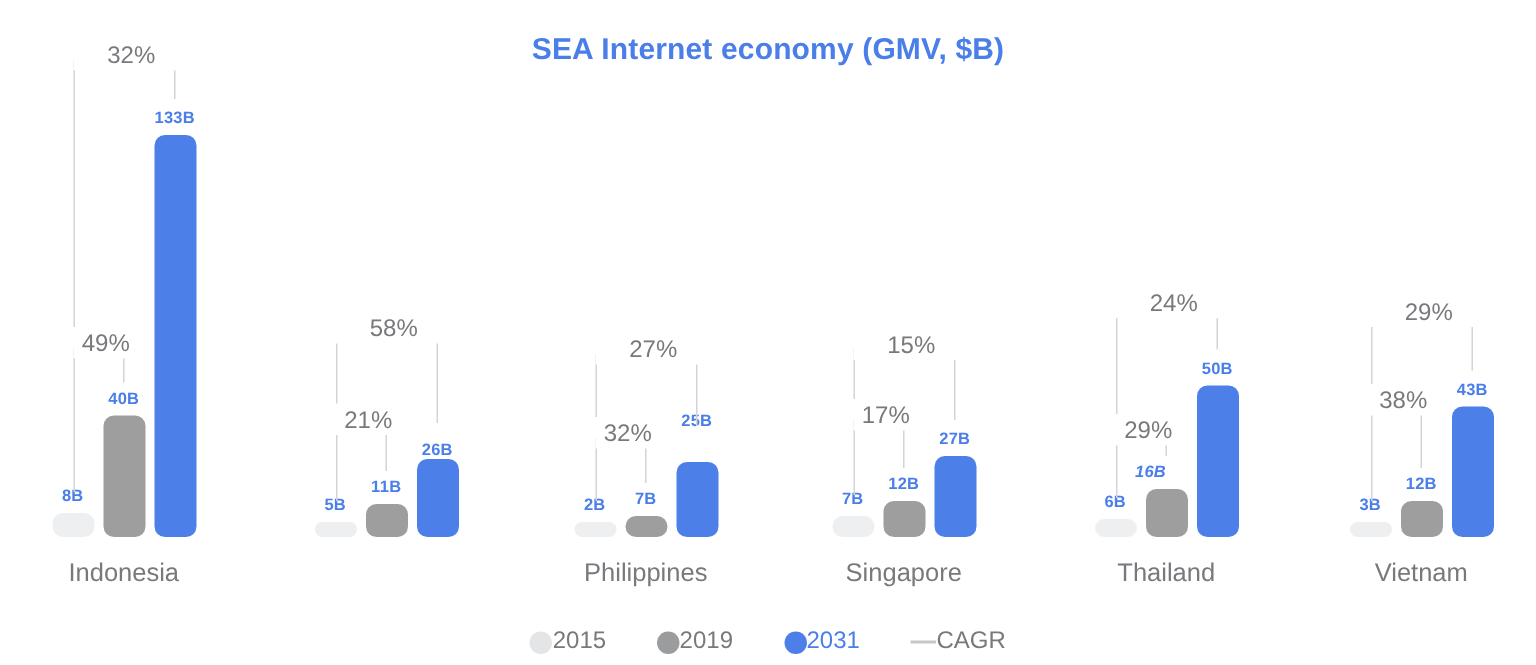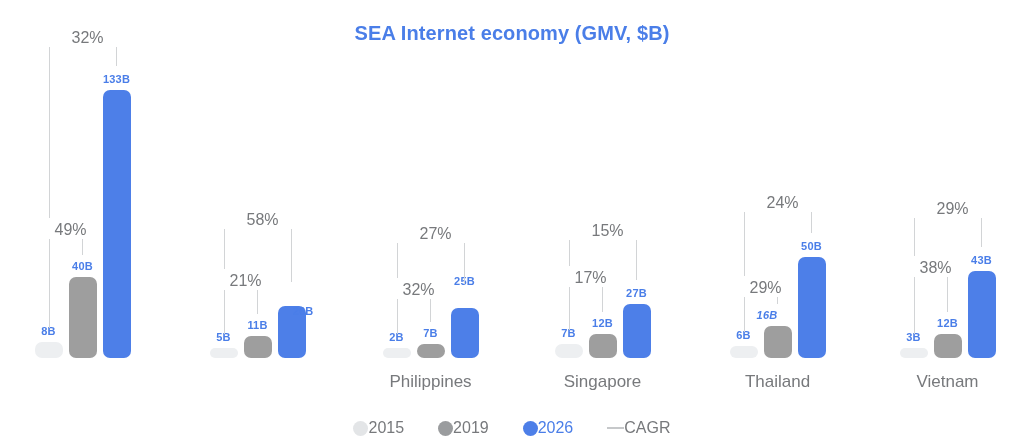--- a/index.html
+++ b/index.html
@@ -144,28 +144,29 @@
           <div class="bracket-leg" style="left: 0px; height: 95.8797px;"></div>
           <div class="bracket-leg" style="left: 33px; height: 23.3985px;"></div>
           <div class="bracket-text" style="left: 0px; width: 34px;">49%</div>
         </div>
         <div class="bracket" style="left: 38.5px; top: 40px; width: 68px;">
           <div class="bracket-line-h" style="left: 0px; width: 68px;"></div>
           <div class="bracket-leg" style="left: 0px; height: 178px;"></div>
           <div class="bracket-leg" style="left: 67px; height: 26px;"></div>
           <div class="bracket-text" style="left: 0px; width: 68px;">32%</div>
         </div>
+        <div class="cat-label">Indonesia</div>
       </div>
       <div class="group" style="left: 185px; width: 145px;">
         <div class="bar bar-2015" title="Malaysia 2015: 5B" style="left: 24.5px; width: 28px; height: 10.0752px; background: rgb(237, 239, 241);"></div>
         <div class="bar-label" style="left: 16.5px; width: 44px; bottom: 57.0752px;">5B</div>
         <div class="bar bar-2019" title="Malaysia 2019: 11B" style="left: 58.5px; width: 28px; height: 22.1654px; background: rgb(158, 158, 158);"></div>
         <div class="bar-label" style="left: 50.5px; width: 44px; bottom: 69.1654px;">11B</div>
         <div class="bar bar-2025" title="Malaysia 2025: 26B" style="left: 92.5px; width: 28px; height: 52.391px; background: rgb(77, 127, 232);"></div>
-        <div class="bar-label" style="left: 84.5px; width: 44px; bottom: 83px; text-align: right;">26B</div>
+        <div class="bar-label" style="left: 84.5px; width: 44px; bottom: 94px;">26B</div>
         <div class="bracket" style="left: 38.5px; top: 283px; width: 34px;">
           <div class="bracket-line-h" style="left: 0px; width: 34px;"></div>
           <div class="bracket-leg" style="left: 0px; height: 50.9248px;"></div>
           <div class="bracket-leg" style="left: 33px; height: 30.8346px;"></div>
           <div class="bracket-text" style="left: 0px; width: 34px;">21%</div>
         </div>
         <div class="bracket" style="left: 38.5px; top: 222px; width: 68px;">
           <div class="bracket-line-h" style="left: 0px; width: 68px;"></div>
           <div class="bracket-leg" style="left: 0px; height: 47px;"></div>
           <div class="bracket-leg" style="left: 67px; height: 59.609px;"></div>
@@ -262,21 +263,21 @@
       <div class="legend-item">
         <span class="legend-dot" style="background: rgb(227, 229, 231);"></span>
         <span class="legend-text" style="color: rgb(119, 121, 124);">2015</span>
       </div>
       <div class="legend-item">
         <span class="legend-dot" style="background: rgb(154, 156, 158);"></span>
         <span class="legend-text" style="color: rgb(119, 121, 124);">2019</span>
       </div>
       <div class="legend-item">
         <span class="legend-dot" style="background: rgb(77, 127, 232);"></span>
-        <span class="legend-text" style="color: rgb(74, 126, 232);">2026</span>
+        <span class="legend-text" style="color: rgb(74, 126, 232);">2031</span>
       </div>
       <div class="legend-item">
         <span class="legend-dash" style="background: rgb(198, 200, 202);"></span>
         <span class="legend-text" style="color: rgb(119, 121, 124);">CAGR</span>
       </div>
     </div>
 
 </div>
 
 </body></html>

